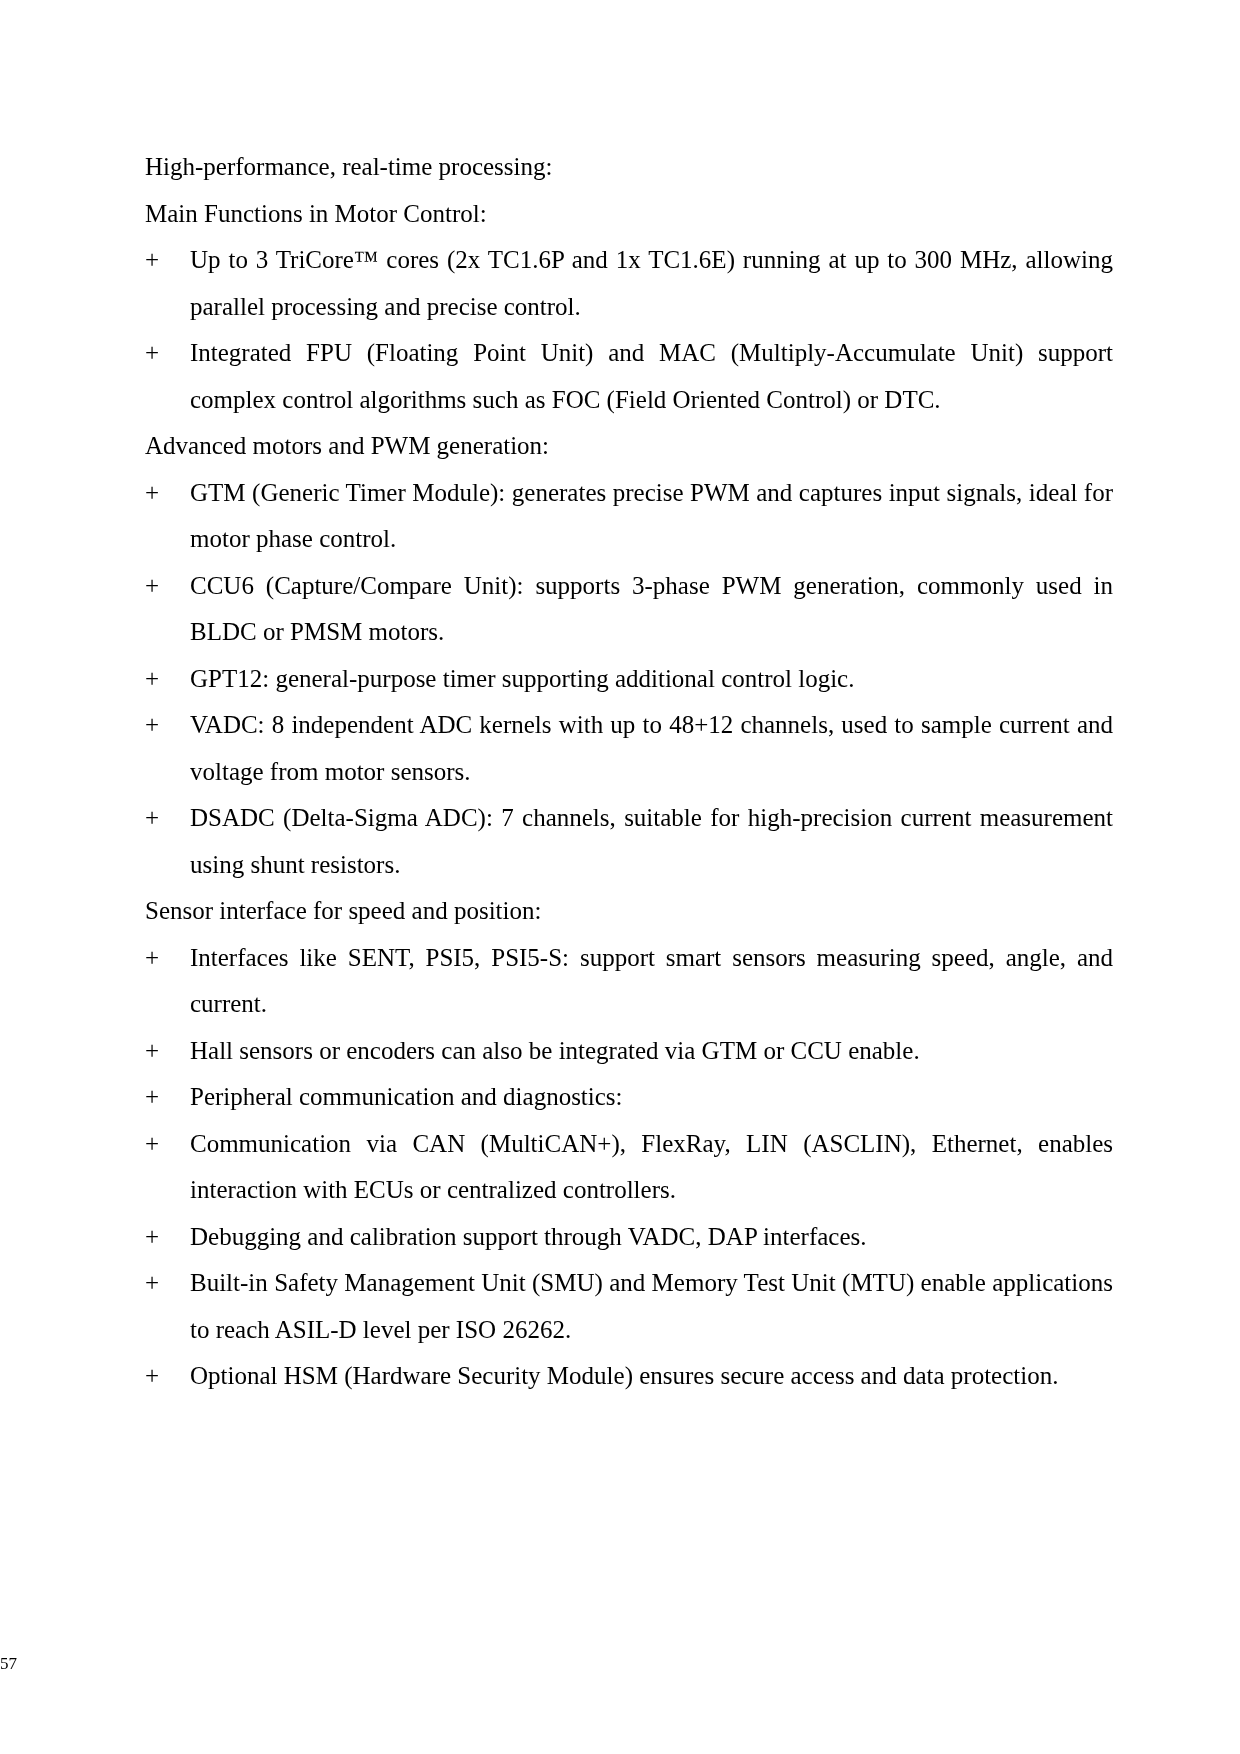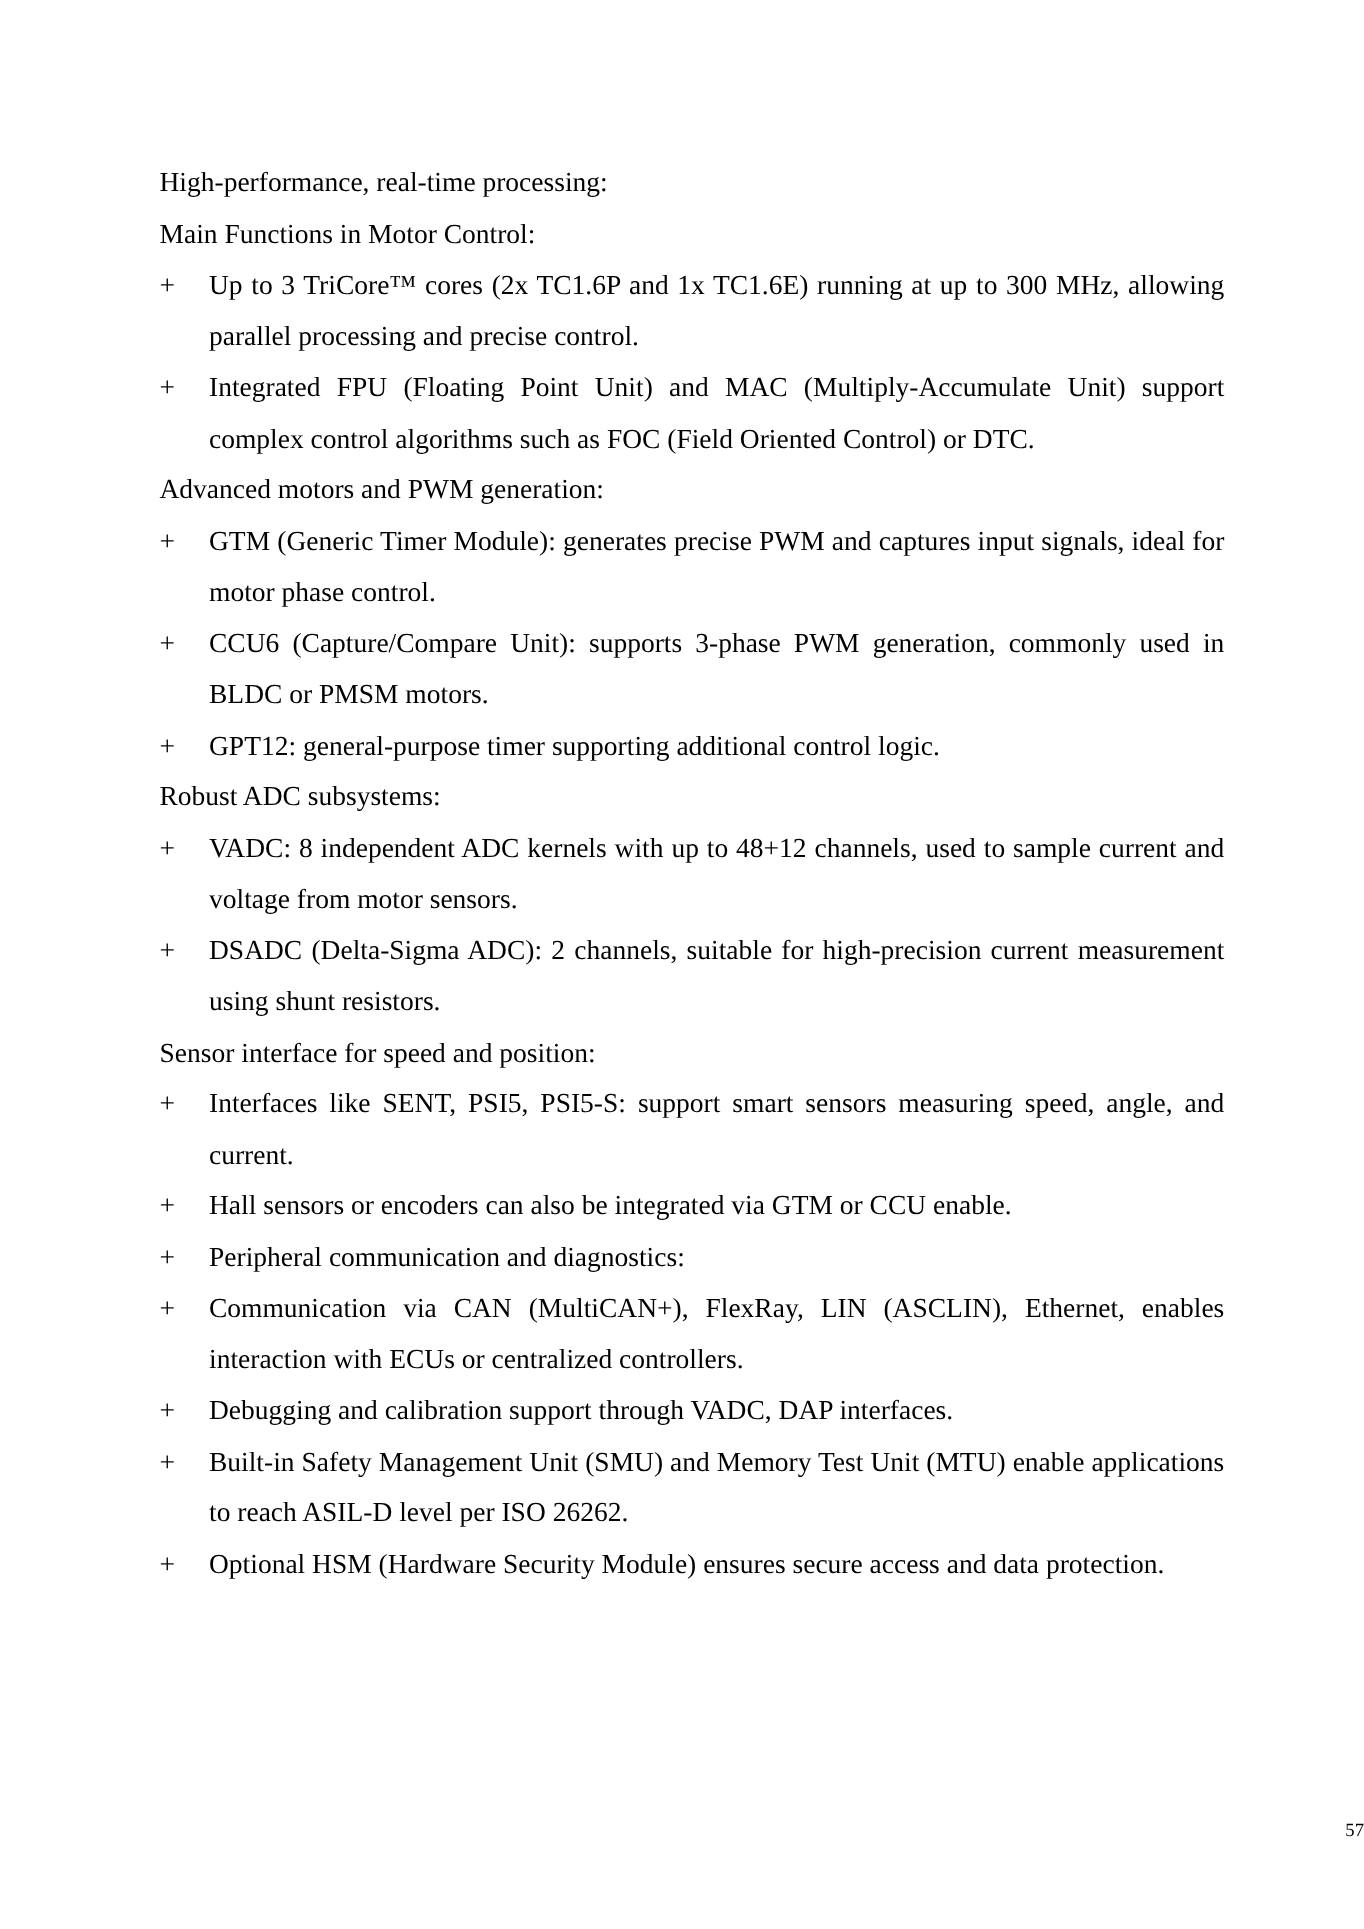--- a/index.html
+++ b/index.html
@@ -10,21 +10,21 @@
     }
     .content {
       position: absolute; left: 145px; top: 144px; width: 968px;
       font-size: 25px; line-height: 46.5px;
     }
     .heading { display: block; }
     .item { position: relative; padding-left: 45px; text-align: justify; text-align-last: left; }
     .bullet { position: absolute; left: 0; top: 0; width: 30px; }
     .page-number {
       position: absolute; left: 0; width: 1240px; top: 1654px;
-      text-align: right; font-size: 17px;
+      text-align: left; font-size: 17px;
     }
   </style>
 </head>
 <body>
 
 <div class="content">
   <div class="heading">High-performance, real-time processing:</div>
 
   <div class="heading">Main Functions in Motor Control:</div>
   <div class="item">
@@ -43,28 +43,27 @@
   </div>
   <div class="item">
     <span class="bullet">+</span>
     <span>CCU6 (Capture/Compare Unit): supports 3-phase PWM generation, commonly used in BLDC or PMSM motors.</span>
   </div>
   <div class="item">
     <span class="bullet">+</span>
     <span>GPT12: general-purpose timer supporting additional control logic.</span>
   </div>
 
-  <div class="heading">Robust ADC subsystems:</div>
   <div class="item">
     <span class="bullet">+</span>
     <span>VADC: 8 independent ADC kernels with up to 48+12 channels, used to sample current and voltage from motor sensors.</span>
   </div>
   <div class="item">
     <span class="bullet">+</span>
-    <span>DSADC (Delta-Sigma ADC): 2 channels, suitable for high-precision current measurement using shunt resistors.</span>
+    <span>DSADC (Delta-Sigma ADC): 7 channels, suitable for high-precision current measurement using shunt resistors.</span>
   </div>
 
   <div class="heading">Sensor interface for speed and position:</div>
   <div class="item">
     <span class="bullet">+</span>
     <span>Interfaces like SENT, PSI5, PSI5-S: support smart sensors measuring speed, angle, and current.</span>
   </div>
   <div class="item">
     <span class="bullet">+</span>
     <span>Hall sensors or encoders can also be integrated via GTM or CCU enable.</span>

